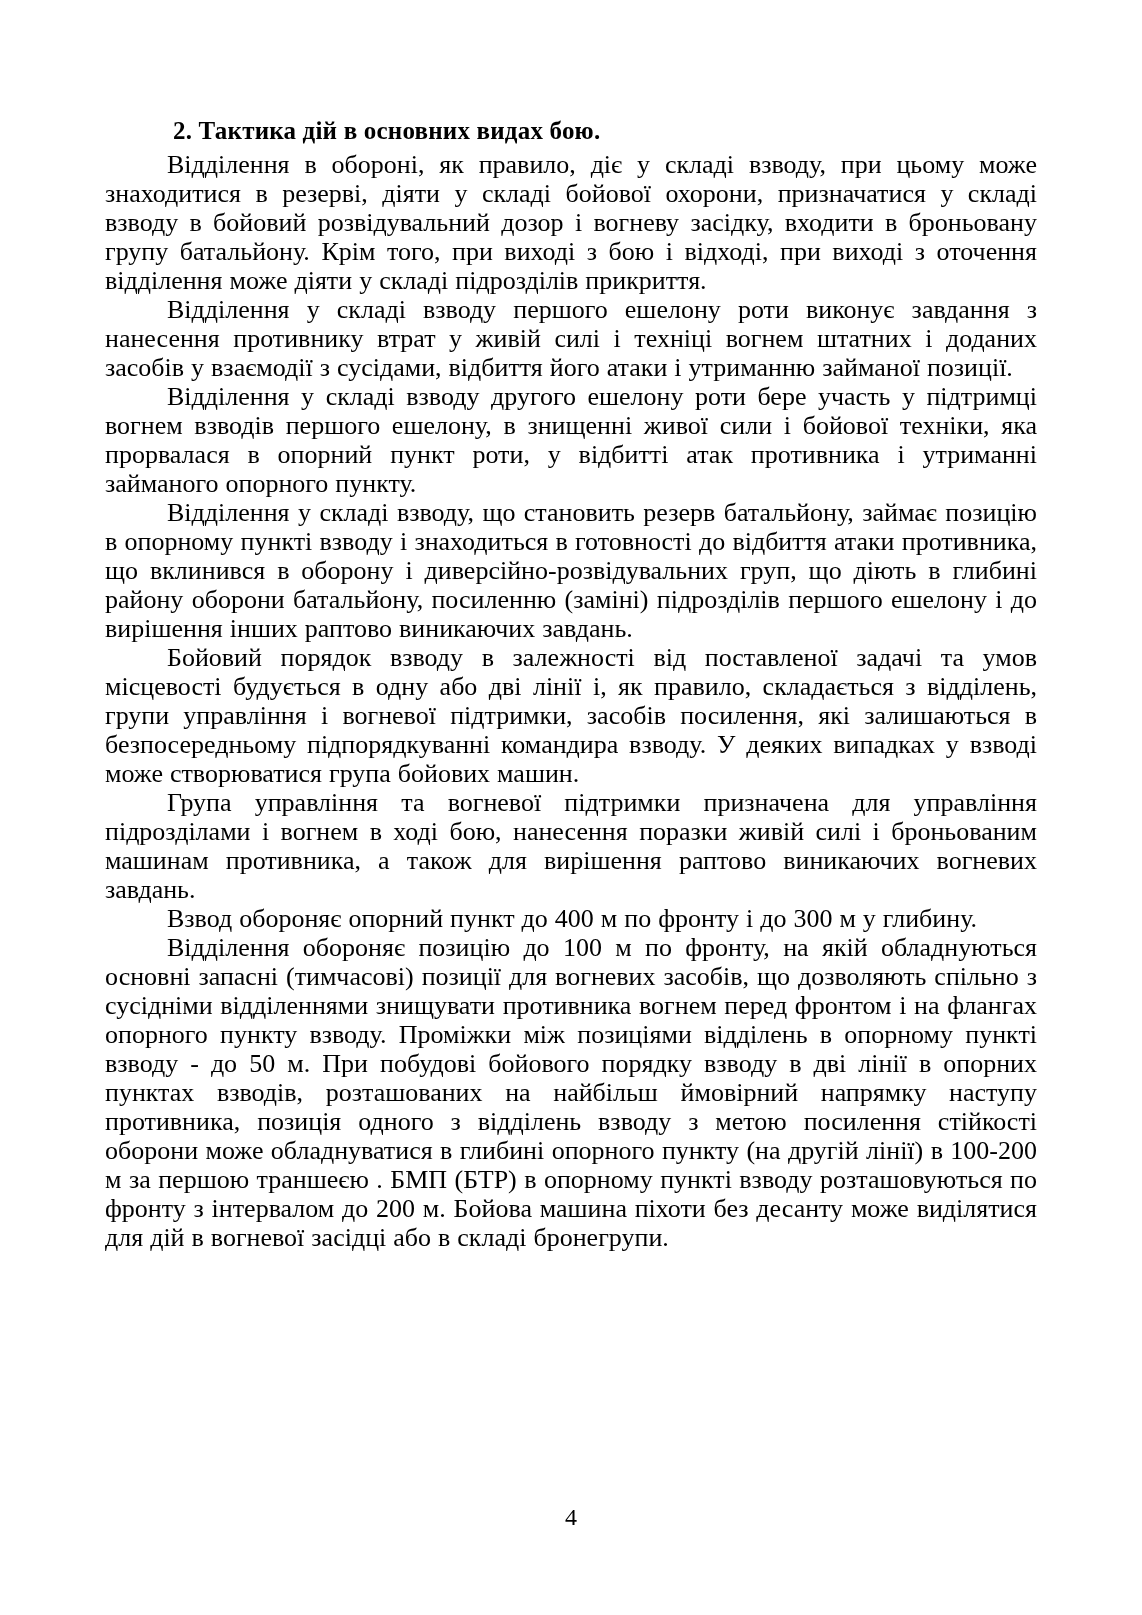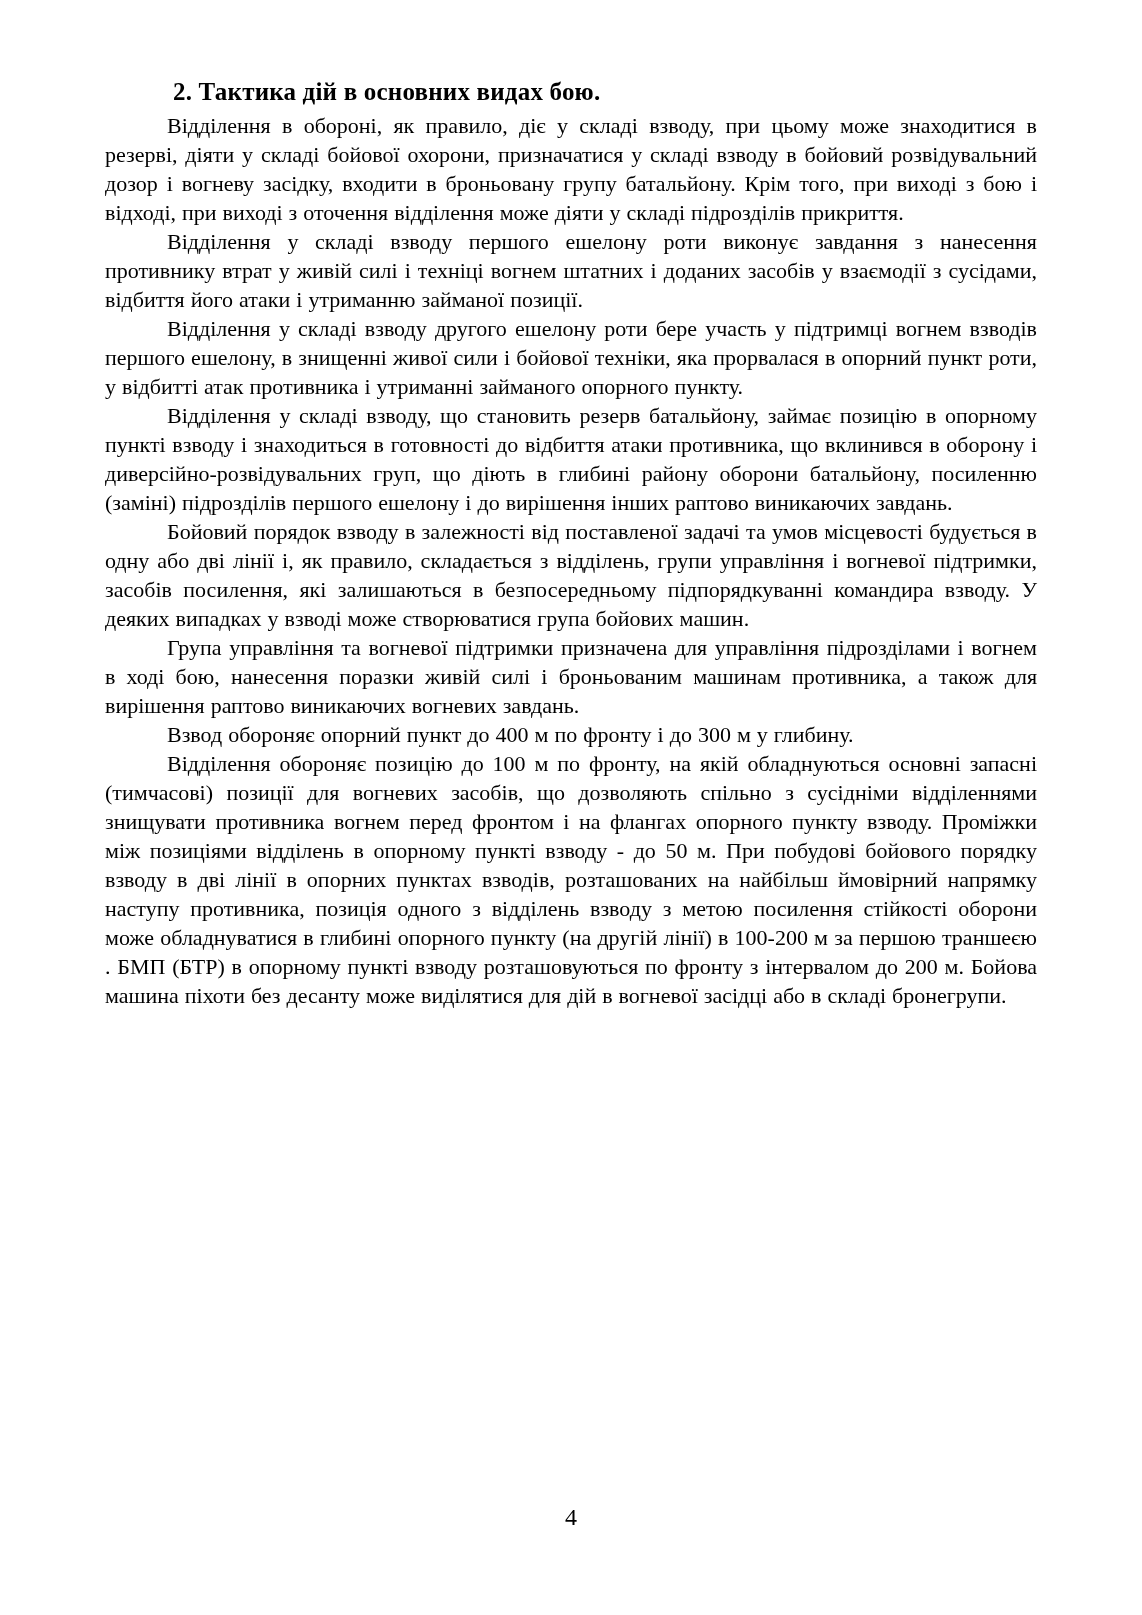--- a/index.html
+++ b/index.html
@@ -12,21 +12,21 @@
     overflow: hidden;
   }
 
   .page {
     position: relative;
     width: 1142px;
     height: 1615px;
     background: #ffffff;
     color: #000000;
     font-family: "Liberation Serif", "DejaVu Serif", serif;
-    padding: 76px 105px 0 105px;
+    padding: 115px 105px 0 105px;
   }
 
   .heading-1 {
     font-size: 25px;
     font-weight: bold;
     line-height: 31px;
     text-indent: 68px;
     letter-spacing: 0.2px;
     margin-bottom: 4px;
     white-space: nowrap;
@@ -42,21 +42,21 @@
     white-space: nowrap;
   }
 
   .heading-2 .underlined {
     text-decoration: underline;
     text-decoration-thickness: 2.5px;
     text-underline-offset: 4px;
   }
 
   .body-paragraph {
-    font-size: 22px;
+    font-size: 26px;
     line-height: 29px;
     text-align: justify;
     text-indent: 62px;
     word-spacing: 0.5px;
   }
 
   .page-number {
     position: absolute;
     top: 1503px;
     left: 0;

